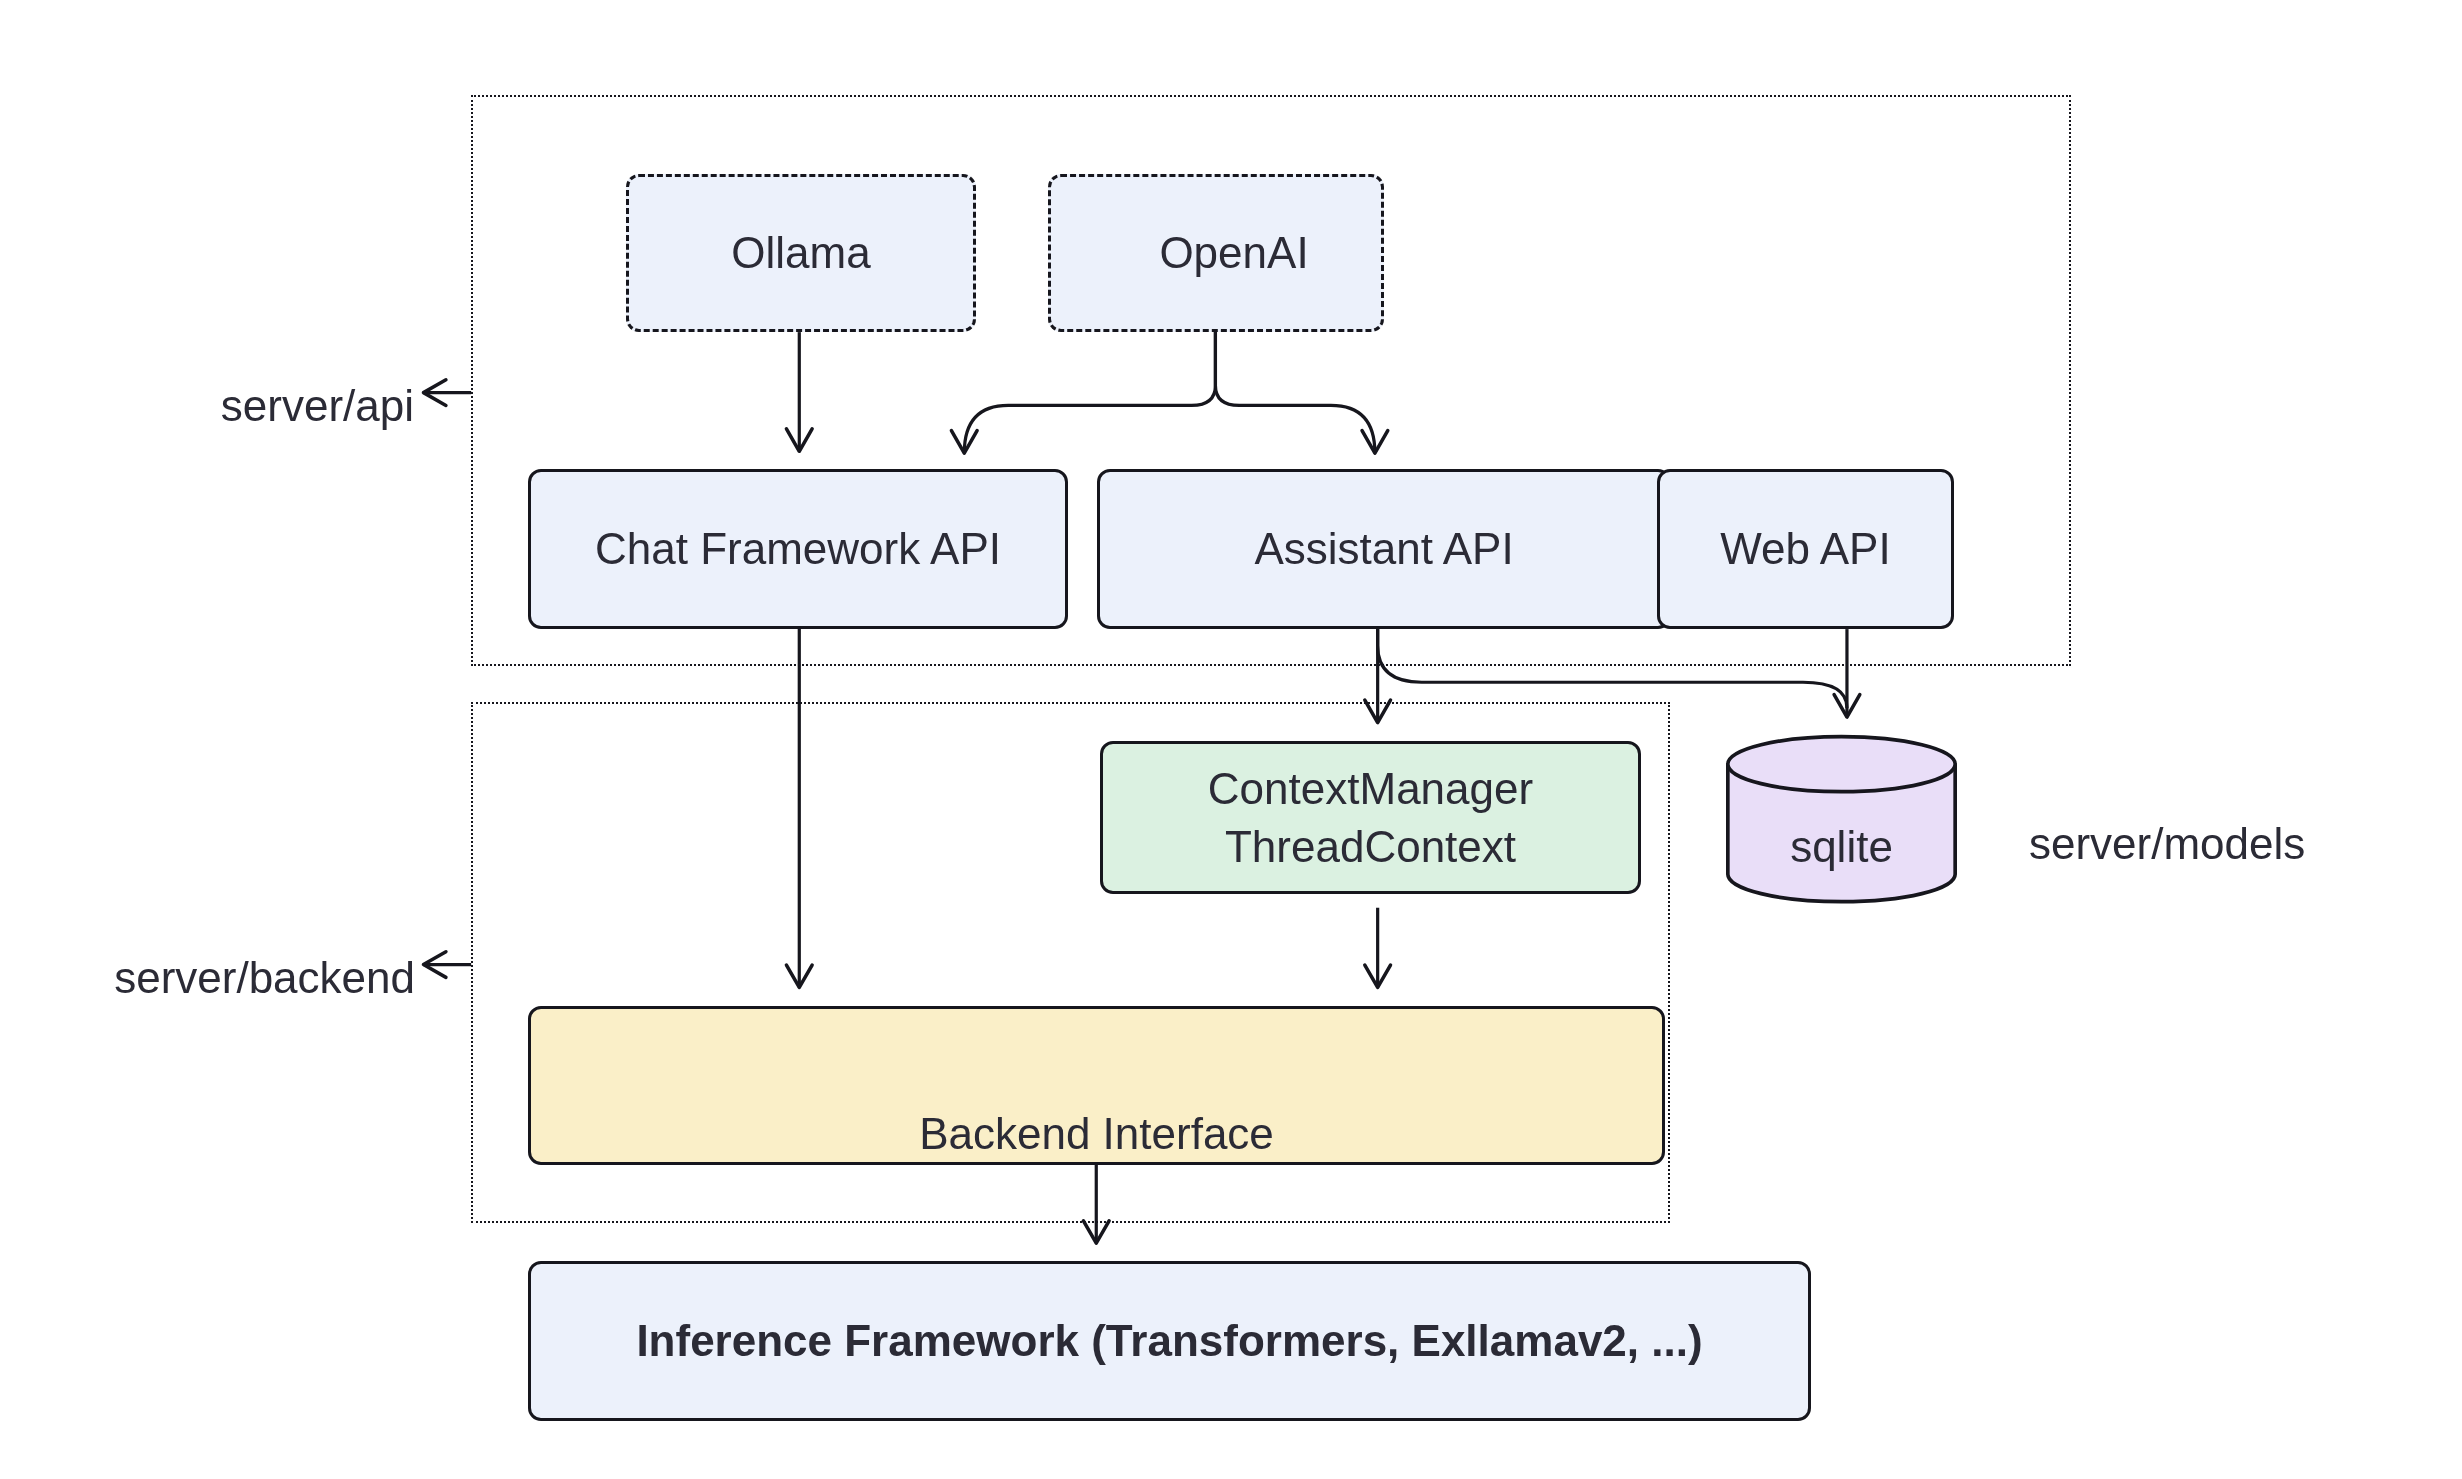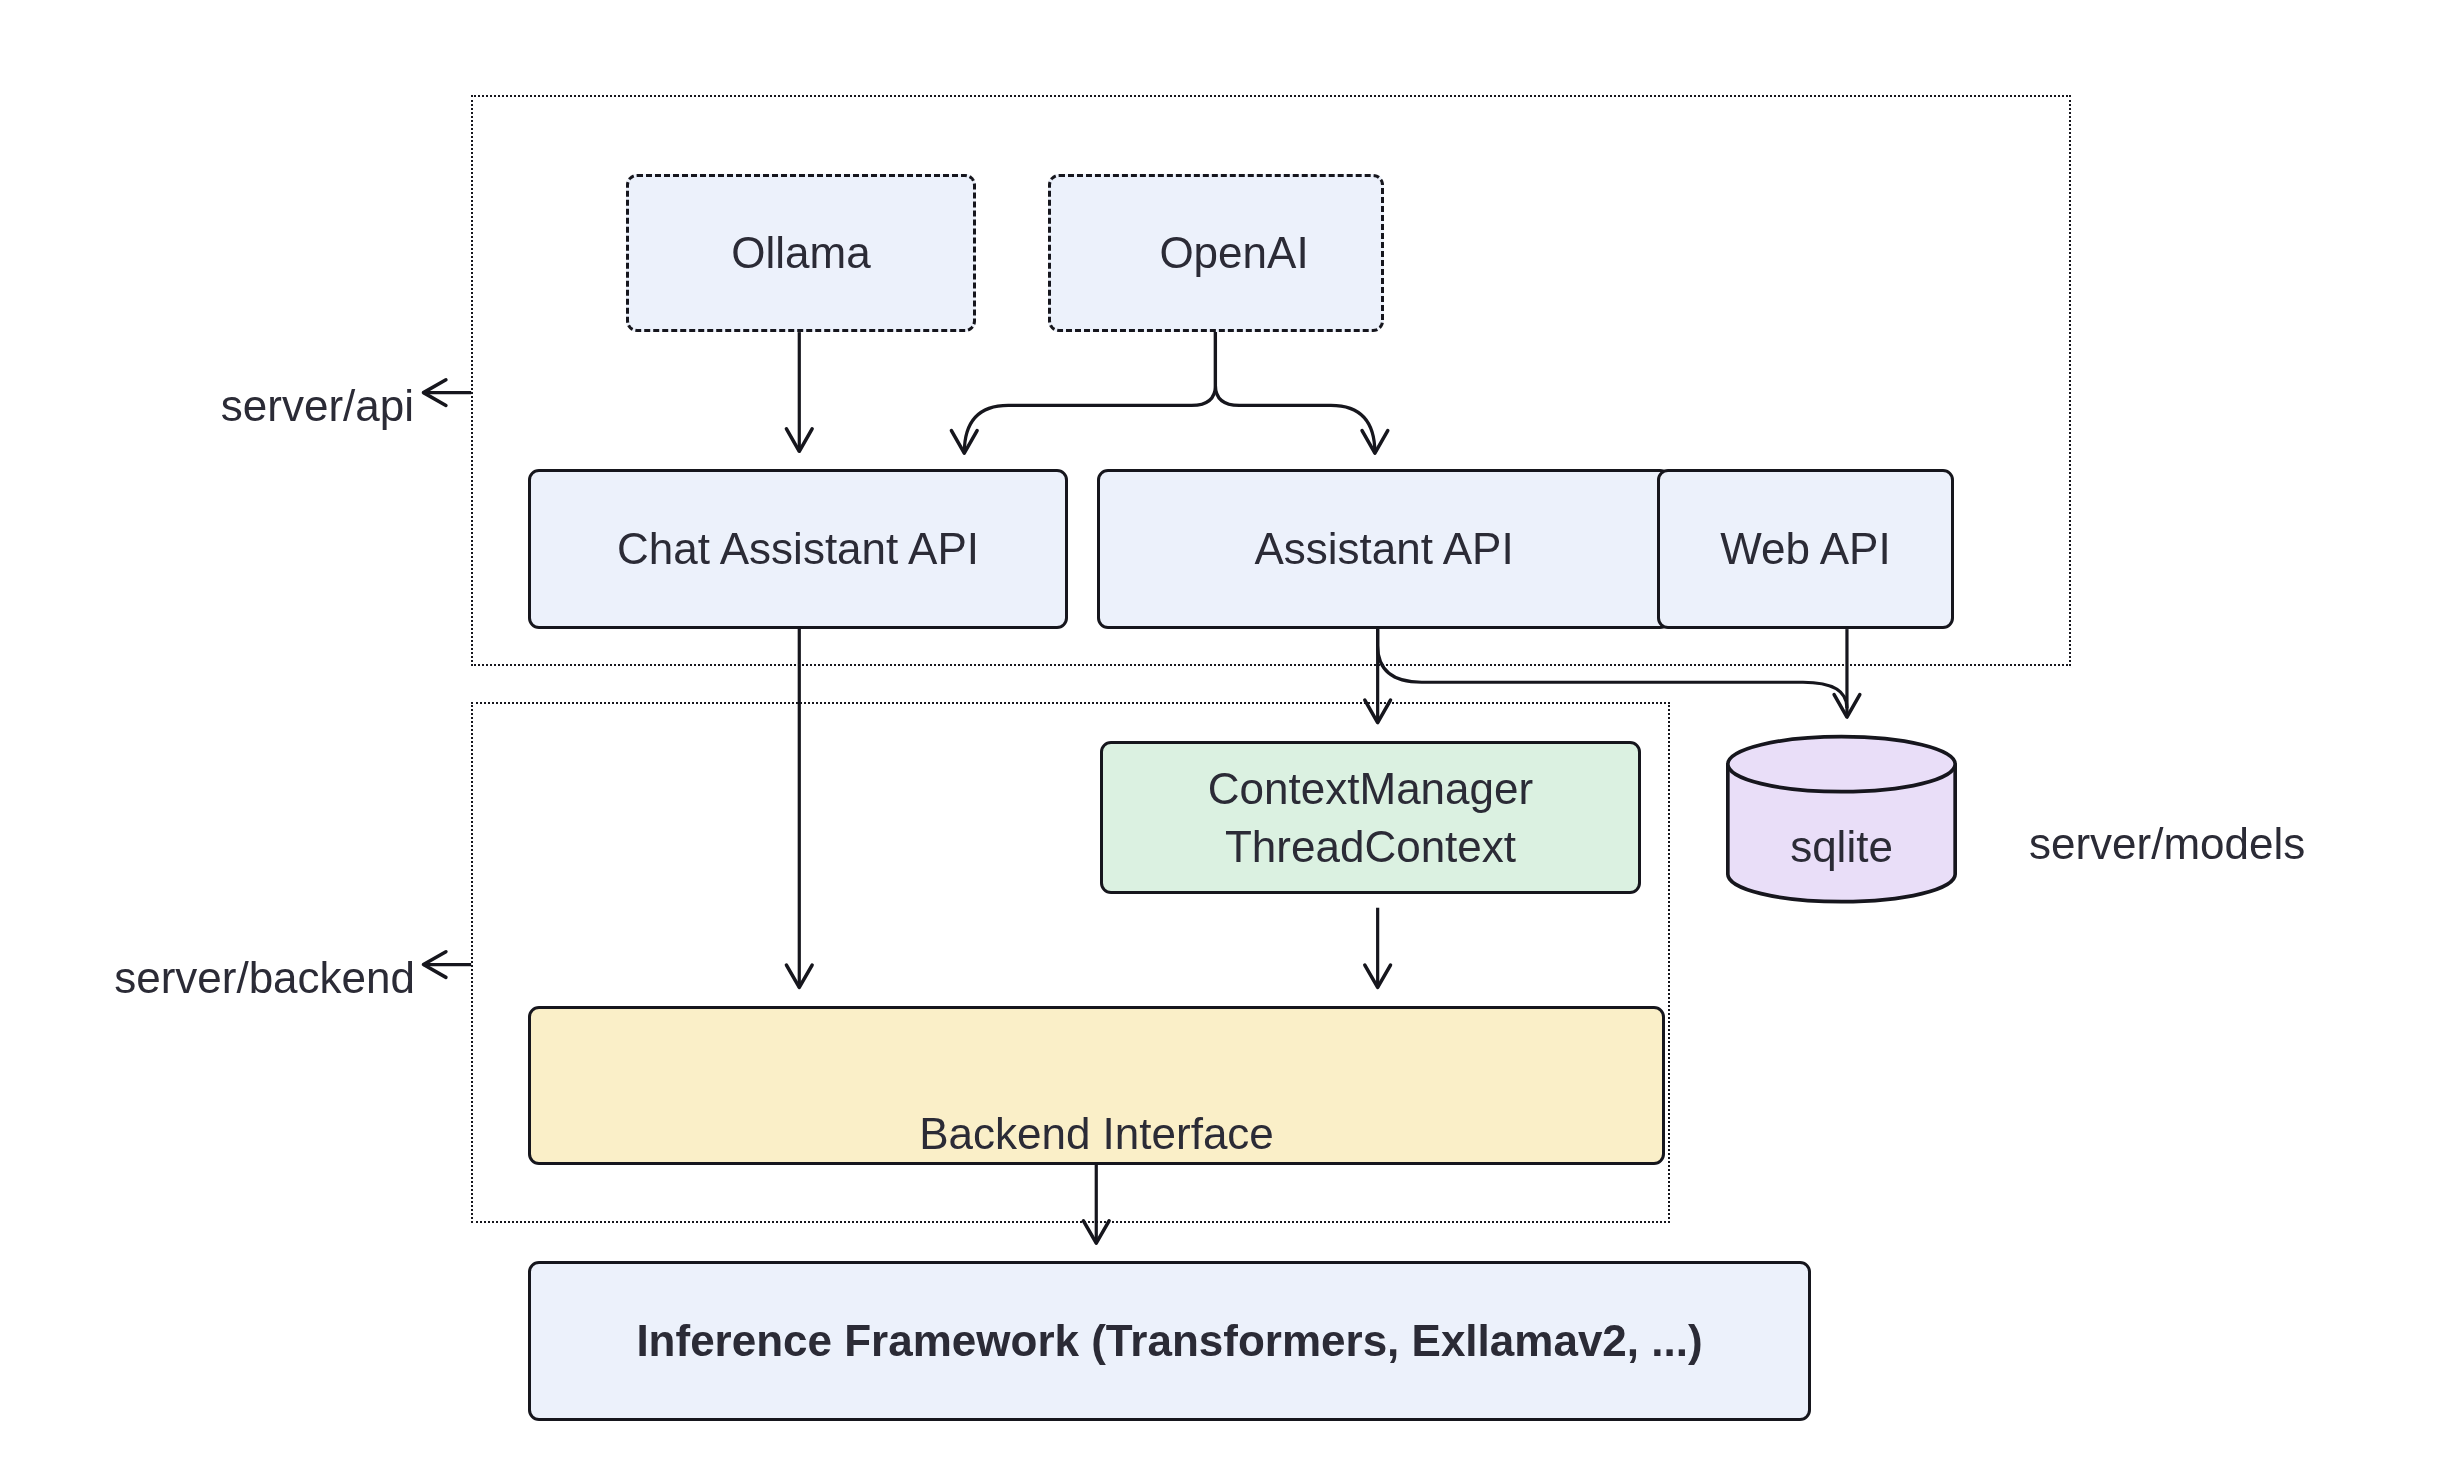--- a/index.html
+++ b/index.html
@@ -61,21 +61,21 @@
     font-size:44px;
     color:var(--text,#2b2b36);
     white-space:nowrap;
     margin-top:13px;
   }
   #label-api{left:139px;top:367px;width:275px;height:51px;line-height:51px;text-align:right;}
   #label-backend{left:57px;top:939px;width:358px;height:51px;line-height:51px;text-align:right;}
   #label-models{left:2029px;top:805px;width:394px;height:51px;line-height:51px;text-align:left;}
 
   #edges-layer{position:absolute;left:0;top:0;z-index:1;}
-  .node,.side-label{z-index:2;border-radius:11px;}
+  .node,.side-label{z-index:2;}
   #node-sqlite{z-index:2;}
   .edge{fill:none;stroke:var(--stroke,#16161d);stroke-width:3.5;}
   .arrowhead-path{fill:none;stroke:var(--stroke,#16161d);stroke-width:1.1;stroke-linecap:round;stroke-linejoin:round;}
 </style>
 </head>
 <body>
 
 <div id="canvas">
 
   <div class="container-box" id="container-api"></div>
@@ -113,21 +113,21 @@
 
   <div class="node dashed" id="node-ollama">
     <span>Ollama</span>
   </div>
 
   <div class="node dashed" id="node-openai">
     <span>OpenAI</span>
   </div>
 
   <div class="node" id="node-chat">
-    <span>Chat Assistant API</span>
+    <span>Chat Framework API</span>
   </div>
 
   <div class="node" id="node-assistant">
     <span>Assistant API</span>
   </div>
 
   <div class="node" id="node-web">
     <span>Web API</span>
   </div>
 

